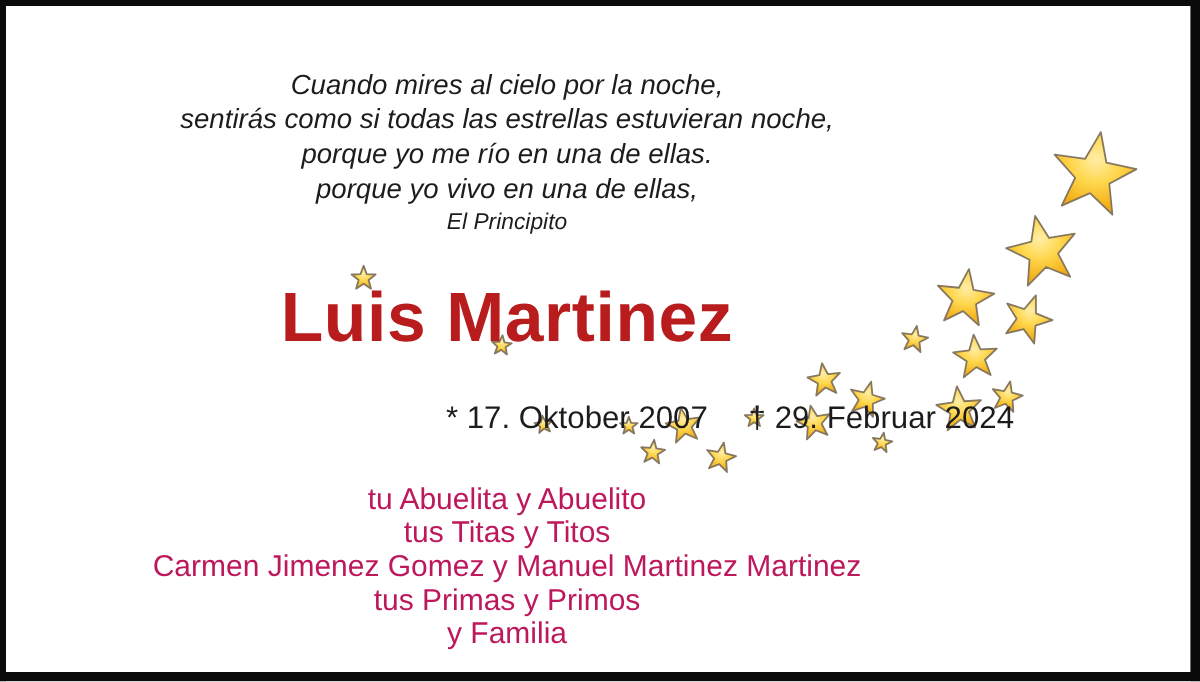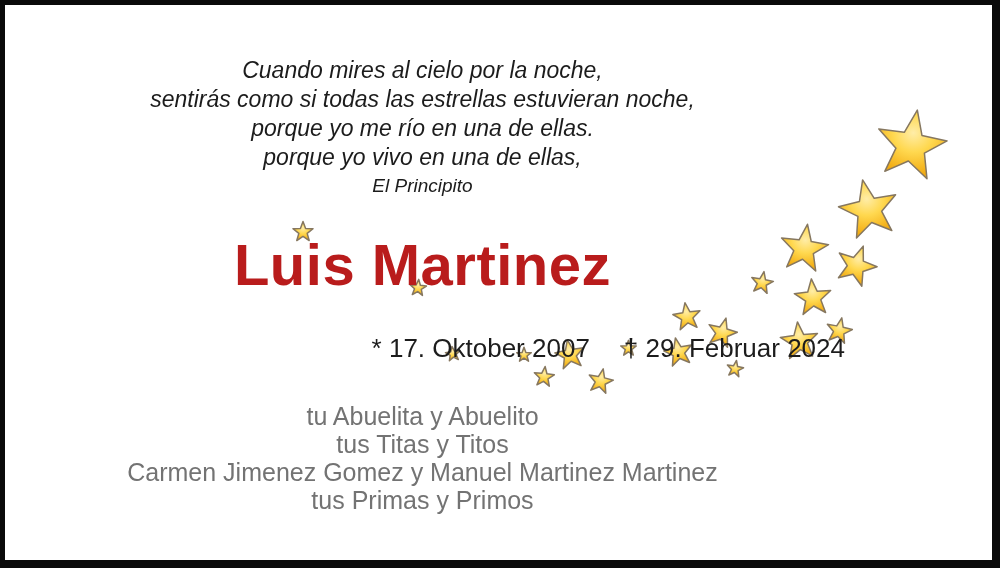--- a/index.html
+++ b/index.html
@@ -32,21 +32,21 @@
     text-align:center;font-size:58px;line-height:62px;
     font-weight:700;color:#b91c1c;letter-spacing:0.5px;
   }
   .dates{
     position:absolute;top:302px;left:0;width:845px;
     text-align:right;font-size:26px;line-height:28px;color:#1c1c1c;margin-top:16px;
   }
   .dates .death{margin-left:34px;}
   .family{
     position:absolute;top:386px;left:0;width:845px;
-    text-align:center;font-size:25px;line-height:28px;color:#737373;
+    text-align:center;font-size:25px;line-height:28px;color:#be185d;
   }
 </style>
 </head>
 <body>
 
 <div class="page">
 
   <div class="stars-layer">
       <svg width="0" height="0" style="position: absolute;">
         <defs>
@@ -133,20 +133,21 @@
 
     <div class="dates">
       <span class="birth">* 17. Oktober 2007</span><span class="death">† 29. Februar 2024</span>
     </div>
 
     <div class="family">
       <div>tu Abuelita y Abuelito</div>
       <div>tus Titas y Titos</div>
       <div>Carmen Jimenez Gomez y Manuel Martinez Martinez</div>
       <div>tus Primas y Primos</div>
+      <div>y Familia</div>
     </div>
 
   </div>
 
   <div class="frame-bar frame-top"></div>
   <div class="frame-bar frame-left"></div>
   <div class="frame-bar frame-right"></div>
   <div class="frame-bar frame-bottom"></div>
 
 </div>

